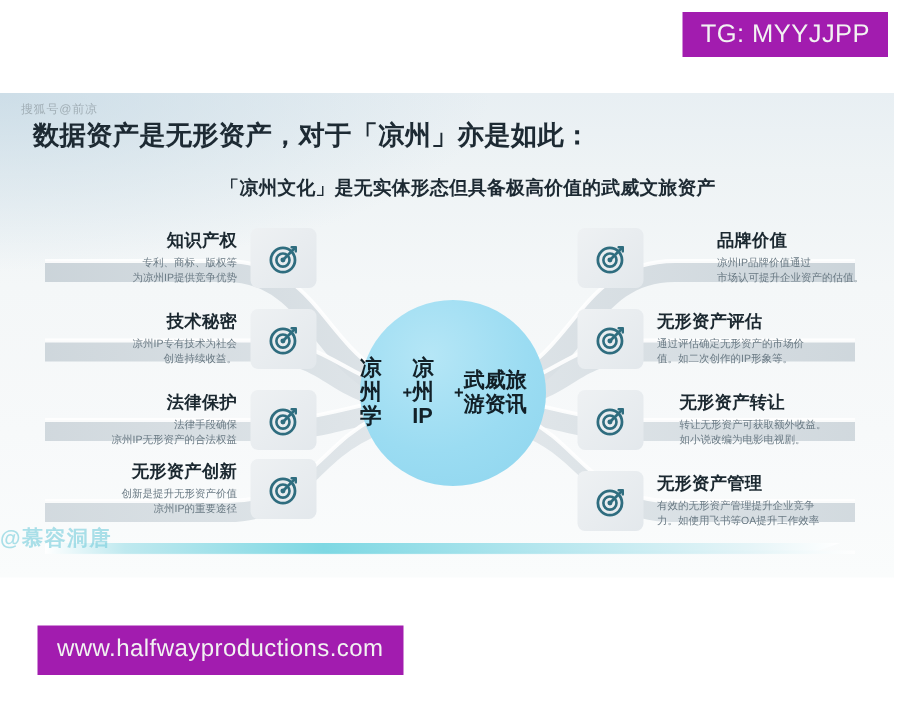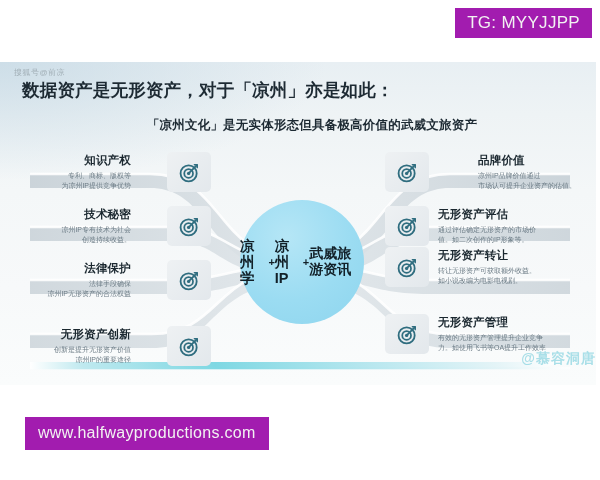--- a/index.html
+++ b/index.html
@@ -84,21 +84,21 @@
   .cc-plus { font-size: 11px; font-weight: bold; color: #122028; margin: 1px 0; }
   .cc-last { font-size: 14px; font-weight: bold; color: #122028; }
 
   
   .item {
     position: absolute;
     display: flex;
     align-items: center;
     height: 48px;
   }
-  .item.left { right: 385px; flex-direction: row; gap: 27px; }
+  .item.left { right: 385px; flex-direction: row; }
   .item.right { left: 385px; flex-direction: row; }
 
   .txt { display: flex; flex-direction: column; }
   .item.left .txt { align-items: flex-end; text-align: right; }
   .item.right .txt { align-items: flex-start; text-align: left; }
 
   .item-title {
     font-size: 11.5px; font-weight: bold; color: #1b2830;
     letter-spacing: .2px; margin-bottom: 3px; white-space: nowrap;
   }
@@ -116,21 +116,21 @@
     flex: 0 0 auto;
   }
   .item.left .icon-plate { margin-left: 9px; }
   .item.right .icon-plate { margin-right: 9px; }
   .icon-plate svg { display: block; }
 
   
   #author-watermark {
     position: absolute;
     left: 0; right: 0; top: 288px;
-    text-align: right;
+    text-align: left;
     font-size: 14px; font-weight: bold;
     color: rgba(120,205,220,.62);
     letter-spacing: 1px;
   }
 </style>
 </head>
 <body>
 
 <div id="stage">
 
@@ -243,21 +243,21 @@
         <svg width="21" height="21" viewBox="0 0 24 24">
           <circle cx="11" cy="13" r="9.2" fill="none" stroke="#2f6d7f" stroke-width="2.1"></circle>
           <circle cx="11" cy="13" r="5" fill="none" stroke="#2f6d7f" stroke-width="2"></circle>
           <circle cx="11" cy="13" r="1.9" fill="#2f6d7f"></circle>
           <path d="M11 13 L20.5 3.5" stroke="#2f6d7f" stroke-width="2.1" stroke-linecap="round"></path>
           <path d="M17.6 3.2 L20.8 3.2 L20.8 6.4" fill="none" stroke="#2f6d7f" stroke-width="1.8" stroke-linecap="round" stroke-linejoin="round"></path>
         </svg>
       </div>
     </div>
 
-    <div class="item left" style="top:260px;">
+    <div class="item left" style="top:240px;">
       <div class="txt">
         <div class="item-title">无形资产创新</div>
         <div class="item-desc">创新是提升无形资产价值
 凉州IP的重要途径</div>
       </div>
       <div class="icon-plate">
         <svg width="21" height="21" viewBox="0 0 24 24">
           <circle cx="11" cy="13" r="9.2" fill="none" stroke="#2f6d7f" stroke-width="2.1"></circle>
           <circle cx="11" cy="13" r="5" fill="none" stroke="#2f6d7f" stroke-width="2"></circle>
           <circle cx="11" cy="13" r="1.9" fill="#2f6d7f"></circle>
@@ -294,21 +294,21 @@
           <path d="M17.6 3.2 L20.8 3.2 L20.8 6.4" fill="none" stroke="#2f6d7f" stroke-width="1.8" stroke-linecap="round" stroke-linejoin="round"></path>
         </svg>
       </div>
       <div class="txt">
         <div class="item-title">无形资产评估</div>
         <div class="item-desc">通过评估确定无形资产的市场价
 值。如二次创作的IP形象等。</div>
       </div>
     </div>
 
-    <div class="item right" style="top:181px;">
+    <div class="item right" style="top:194px;gap:15px;">
       <div class="icon-plate">
         <svg width="21" height="21" viewBox="0 0 24 24">
           <circle cx="11" cy="13" r="9.2" fill="none" stroke="#2f6d7f" stroke-width="2.1"></circle>
           <circle cx="11" cy="13" r="5" fill="none" stroke="#2f6d7f" stroke-width="2"></circle>
           <circle cx="11" cy="13" r="1.9" fill="#2f6d7f"></circle>
           <path d="M11 13 L20.5 3.5" stroke="#2f6d7f" stroke-width="2.1" stroke-linecap="round"></path>
           <path d="M17.6 3.2 L20.8 3.2 L20.8 6.4" fill="none" stroke="#2f6d7f" stroke-width="1.8" stroke-linecap="round" stroke-linejoin="round"></path>
         </svg>
       </div>
       <div class="txt">

